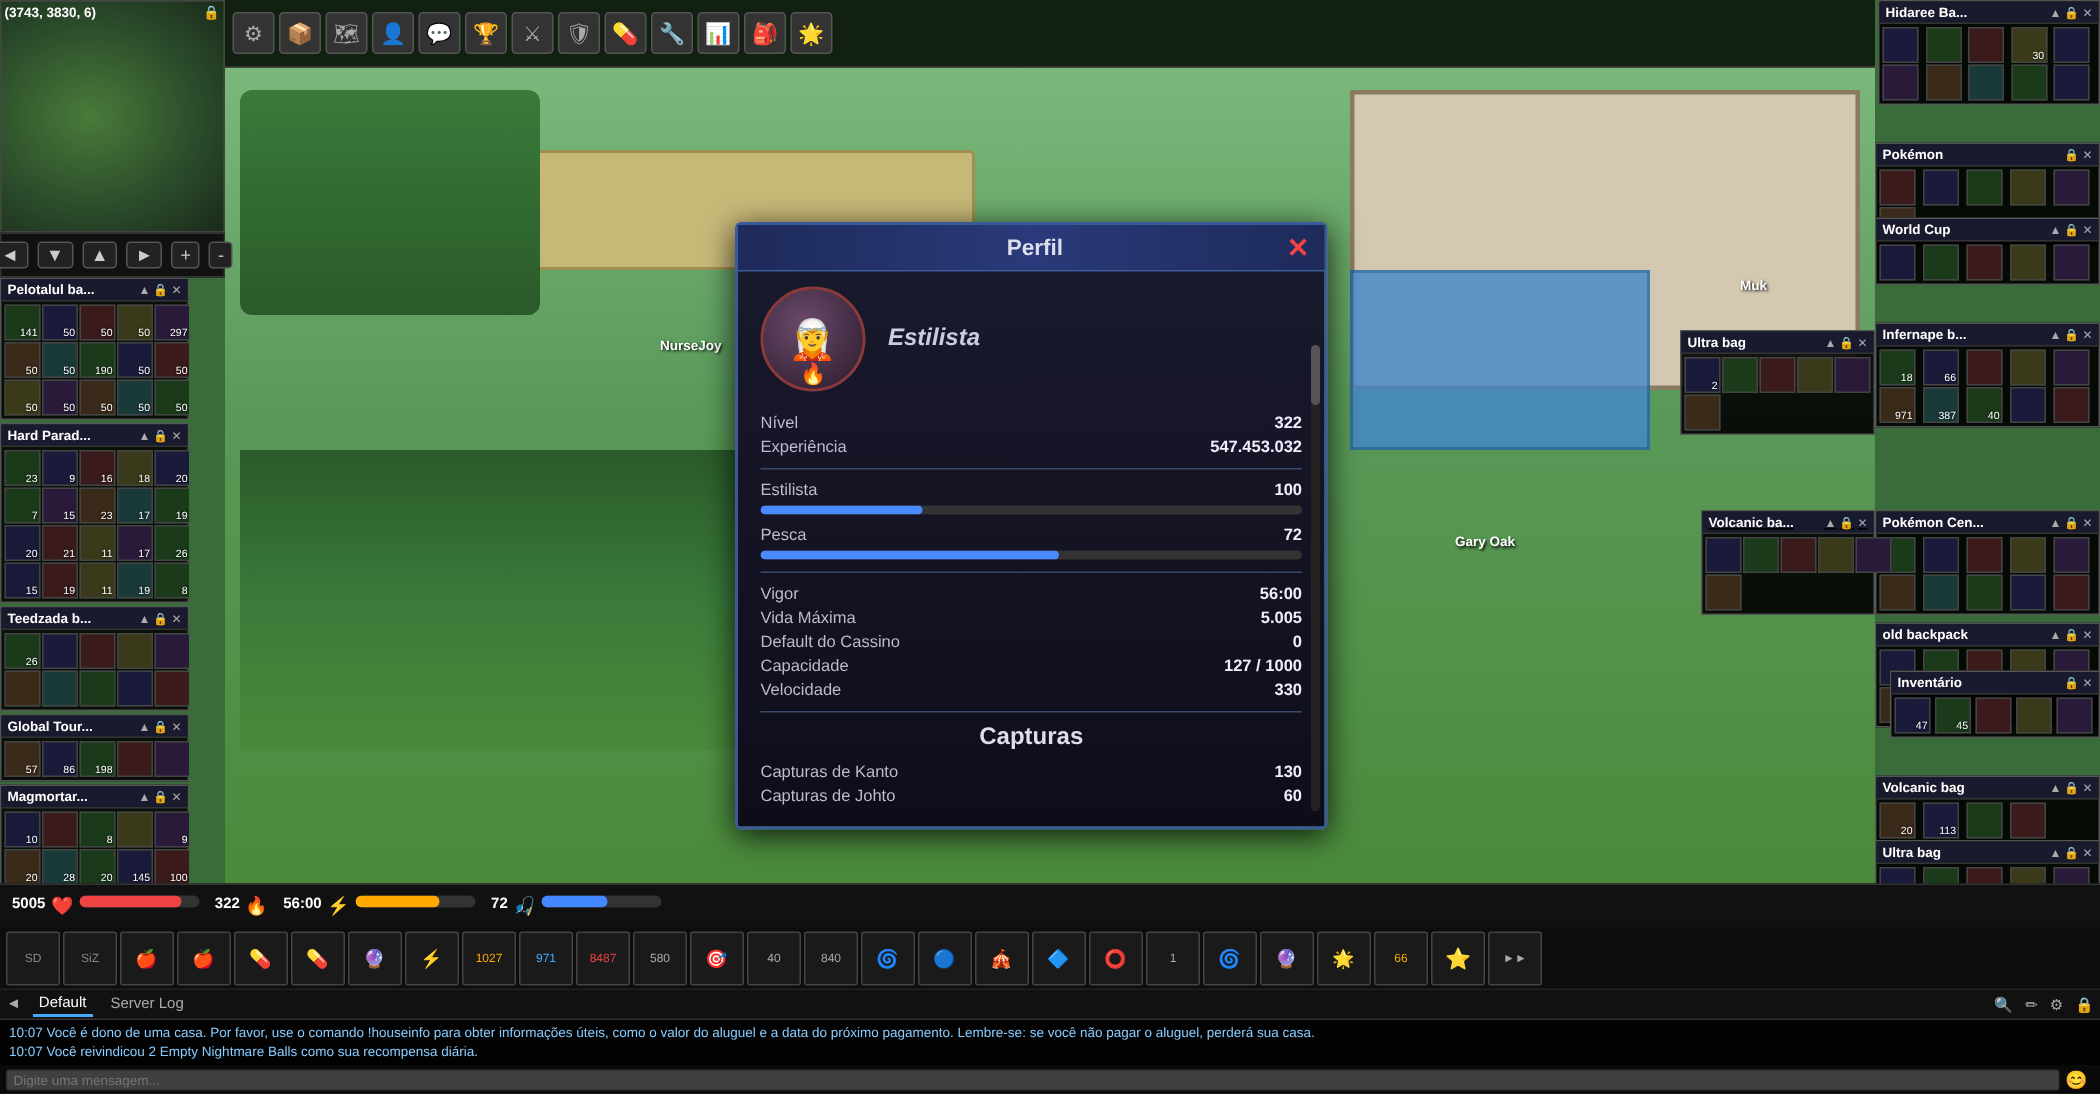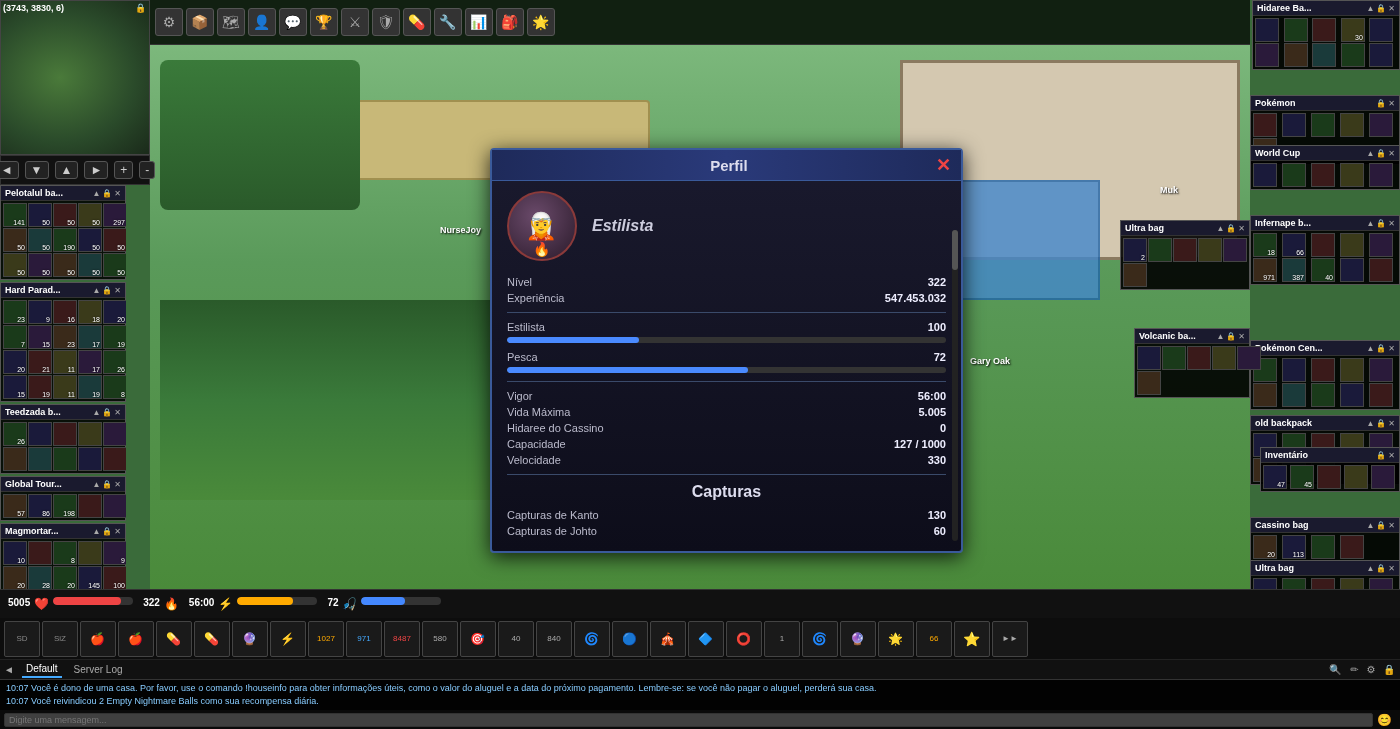--- a/index.html
+++ b/index.html
@@ -285,21 +285,21 @@
       top: 0; left: 0;
       width: 1400px;
       height: 589px; 
       z-index: 100;
       pointer-events: none;
     }
     .profile-modal {
       position: absolute;
       top: 148px;
       left: 490px;
-      width: 473px;
+      width: 395px;
       background: linear-gradient(180deg, #1a1a2e 0%, #0d0d1a 100%);
       border: 2px solid #3a5a9a;
       border-radius: 4px;
       pointer-events: all;
       box-shadow: 0 4px 20px rgba(0,0,0,0.8);
     }
     .modal-title-bar {
       background: linear-gradient(90deg, #1e2a5a 0%, #2a3a7a 50%, #1e2a5a 100%);
       padding: 6px 10px;
       display: flex;
@@ -883,21 +883,21 @@
         <span class="bag-slot-num">45</span>
       </div>
     <div class="bag-slot slot-red"></div>
     <div class="bag-slot slot-yellow"></div>
     <div class="bag-slot slot-purple"></div>
   </div>
 </div>
 
 <div class="right-large-panel" style="top:517px;right:0;width:150px;">
   <div class="bag-header">
-    <span class="bag-header-title">Cassino bag</span>
+    <span class="bag-header-title">Volcanic bag</span>
     <div class="bag-header-icons">
       <span>▲</span>
       <span>🔒</span>
       <span>✕</span>
     </div>
   </div>
   <div class="bag-grid">
     <div class="bag-slot slot-orange">
         <span class="bag-slot-num">20</span>
       </div>
@@ -937,21 +937,21 @@
     <div class="bag-slot slot-orange">
         <span class="bag-slot-num">4</span>
       </div>
     <div class="bag-slot slot-teal">
         <span class="bag-slot-num">14</span>
       </div>
     <div class="bag-slot slot-green"></div>
   </div>
 </div>
 
-<div class="right-large-panel" style="top:328px;right:150px;width:116px;">
+<div class="right-large-panel" style="top:340px;right:150px;width:116px;text-decoration:underline;">
   <div class="bag-header">
     <span class="bag-header-title">Volcanic ba...</span>
     <div class="bag-header-icons">
       <span>▲</span>
       <span>🔒</span>
       <span>✕</span>
     </div>
   </div>
   <div class="bag-grid">
     <div class="bag-slot slot-blue"></div>
@@ -1119,21 +1119,21 @@
 
         <div class="stat-row">
           <span class="stat-label">Vigor</span>
           <span class="stat-value">56:00</span>
         </div>
         <div class="stat-row">
           <span class="stat-label">Vida Máxima</span>
           <span class="stat-value">5.005</span>
         </div>
         <div class="stat-row">
-          <span class="stat-label">Hidaree do Cassino</span>
+          <span class="stat-label">Default do Cassino</span>
           <span class="stat-value">0</span>
         </div>
         <div class="stat-row">
           <span class="stat-label">Capacidade</span>
           <span class="stat-value">127 / 1000</span>
         </div>
         <div class="stat-row">
           <span class="stat-label">Velocidade</span>
           <span class="stat-value">330</span>
         </div>

